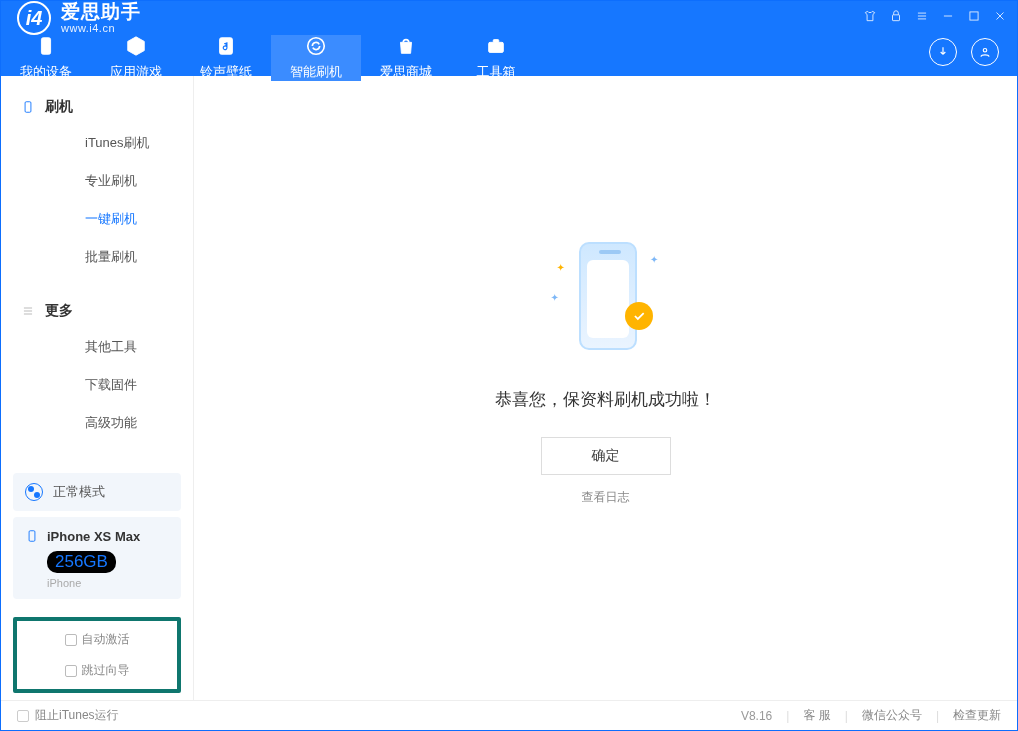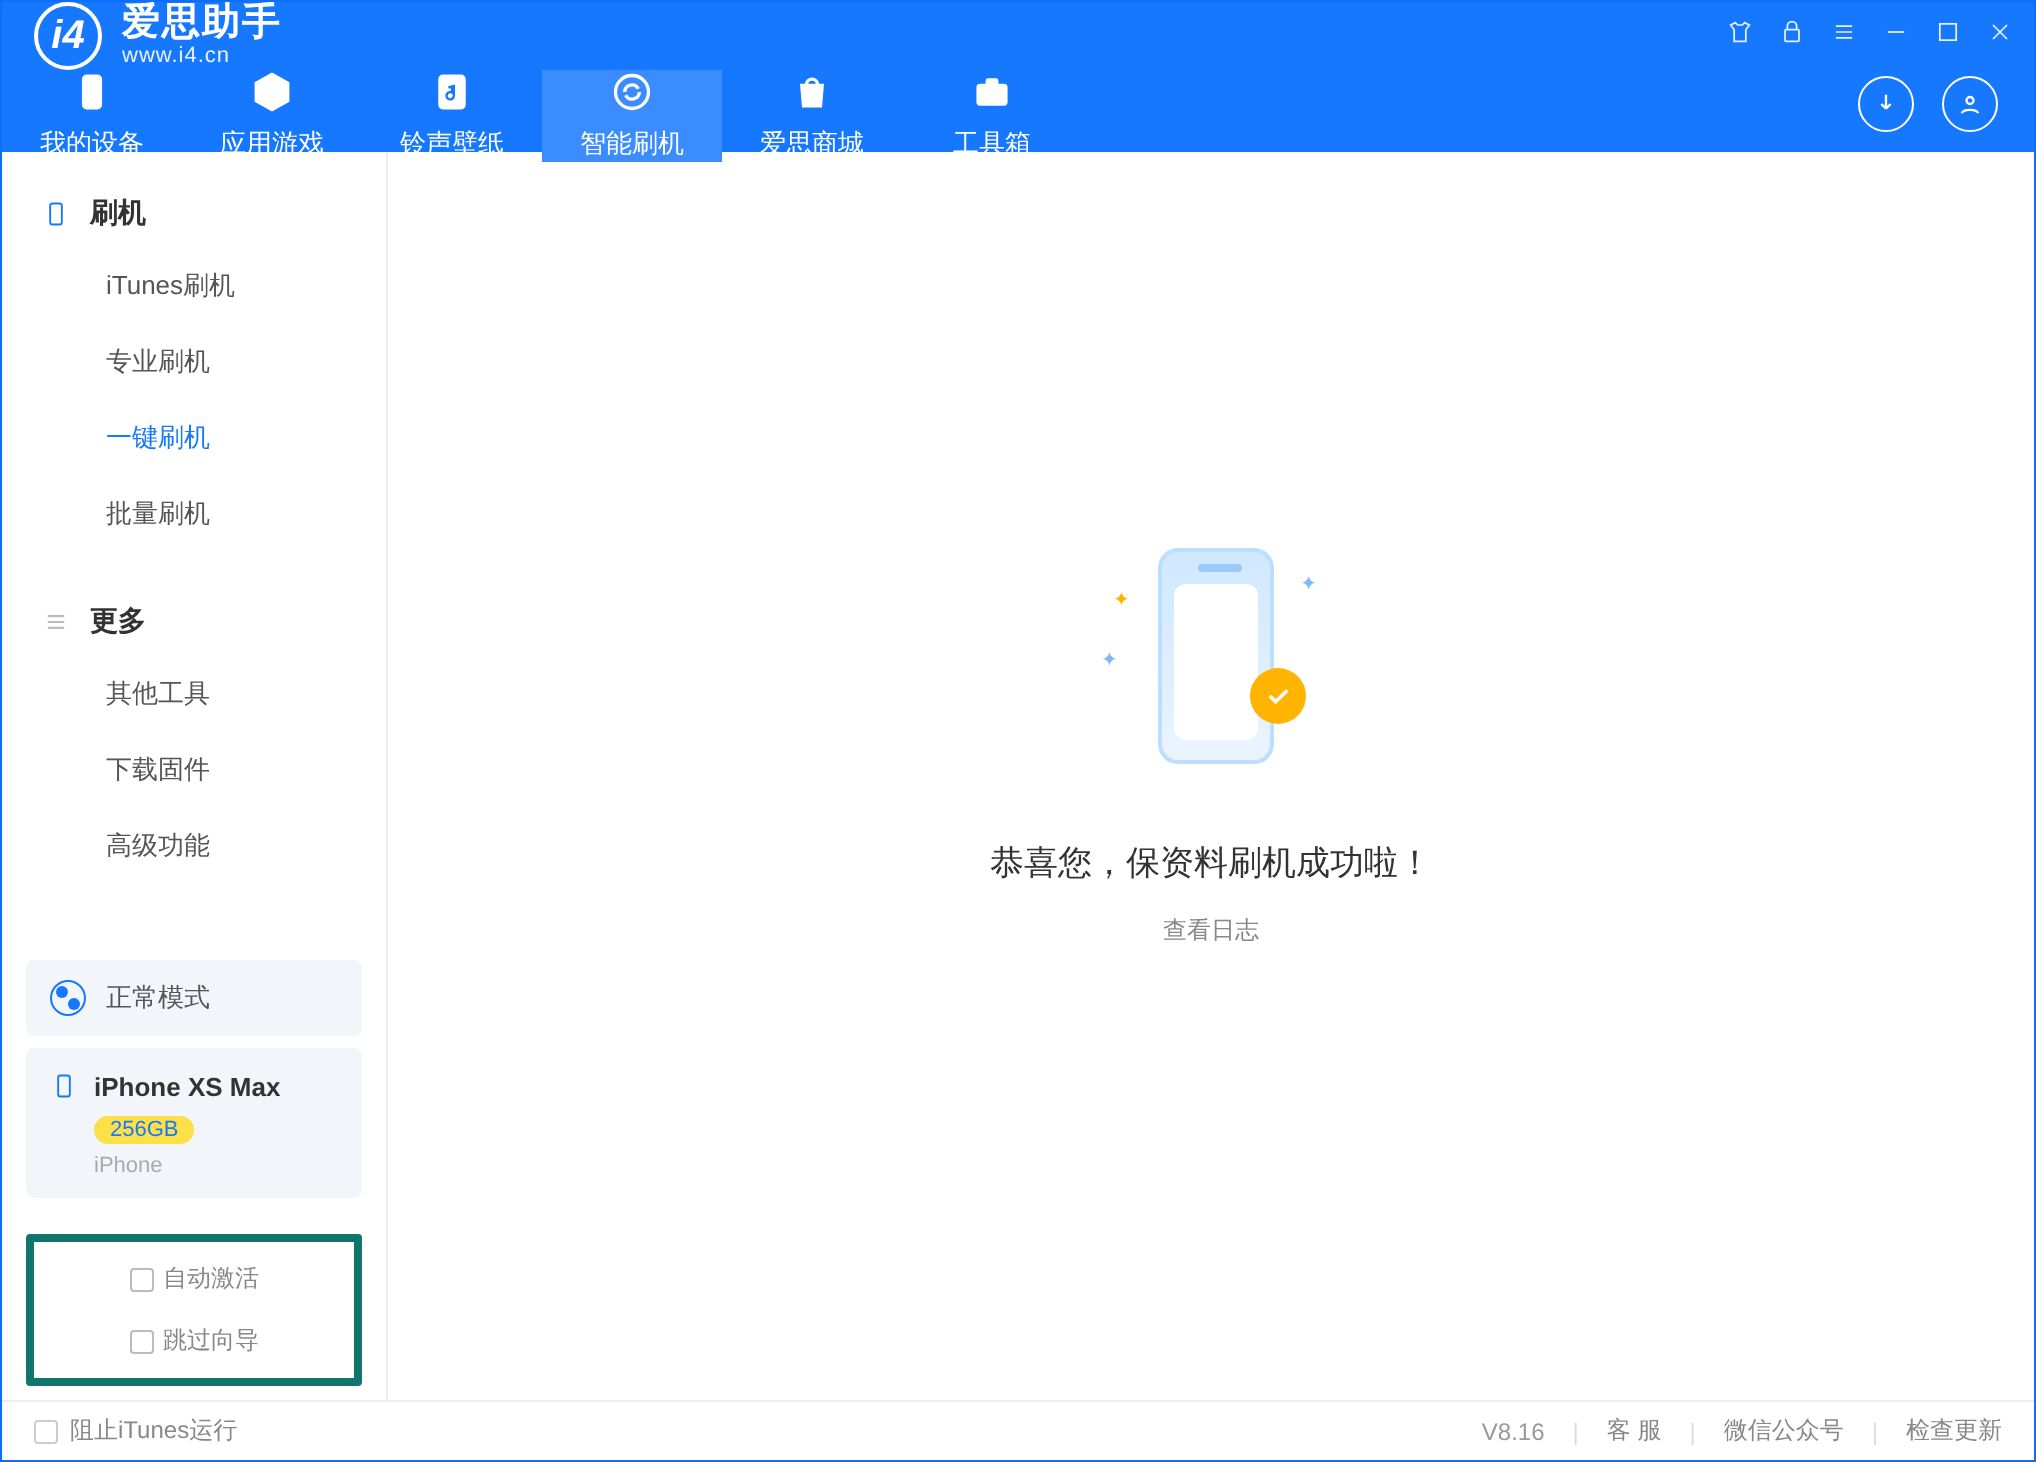--- a/index.html
+++ b/index.html
@@ -26,33 +26,33 @@
 .hdr-right { position: absolute; right: 18px; bottom: 10px; display: flex; gap: 14px; }
 .hdr-right .cir { width: 28px; height: 28px; border: 1.8px solid #fff; border-radius: 50%; display: flex; align-items: center; justify-content: center; cursor: pointer; }
 .hdr-right .cir svg { width: 14px; height: 14px; stroke: #fff; fill: none; stroke-width: 2; }
 
 
 .body { display: flex; height: 625px; }
 .sidebar { width: 193px; border-right: 1px solid #eee; display: flex; flex-direction: column; }
 .side-scroll { flex: 1; padding-top: 14px; }
 .side-group-hdr { display: flex; align-items: center; gap: 10px; padding: 8px 20px; font-size: 14px; color: #333; font-weight: 600; }
 .side-group-hdr svg { width: 14px; height: 14px; }
-.side-item { padding: 10px 20px 10px 52px; font-size: 13px; color: #555; cursor: pointer; }
+.side-item { padding: 10px 20px 10px 52px; font-size: 13px; color: #555; cursor: pointer; margin-left: 32px; }
 .side-item.active { color: #1677ff; }
 
 .mode-card { margin: 10px 12px 6px 12px; background: #f2f6fb; border-radius: 4px; padding: 10px 12px; display: flex; align-items: center; gap: 10px; font-size: 13px; color: #555; cursor: pointer; }
 .mode-card .ico { width: 18px; height: 18px; border: 1.5px solid #1677ff; border-radius: 50%; position: relative; }
 .mode-card .ico::before { content: ""; position: absolute; width: 6px; height: 6px; background: #1677ff; border-radius: 50%; top: 2px; left: 2px; }
 .mode-card .ico::after { content: ""; position: absolute; width: 6px; height: 6px; background: #1677ff; border-radius: 50%; bottom: 2px; right: 2px; }
 
 .device-card { margin: 0 12px 10px 12px; background: #f2f6fb; border-radius: 4px; padding: 10px 12px; cursor: pointer; }
 .device-card .row1 { display: flex; align-items: center; gap: 8px; }
 .device-card .row1 svg { width: 14px; height: 18px; stroke: #1677ff; fill: none; stroke-width: 1.6; }
 .device-card .name { font-size: 13px; font-weight: 700; color: #333; }
-.device-card .cap { display: inline-block; margin-top: 6px; margin-left: 22px; font-size: 11px; color: #1677ff; background: #fde047; padding: 1px 8px; border-radius: 10px; }
+.device-card .cap { display: inline-block; margin-top: 6px; margin-left: 22px; font-size: 17px; color: #1677ff; background: #000000; padding: 1px 8px; border-radius: 10px; }
 .device-card .type { margin-top: 4px; margin-left: 22px; font-size: 11px; color: #aaa; }
 
 .opts-box { margin: 8px 12px; border: 4px solid #0f766e; border-radius: 2px; padding: 10px 8px; display: flex; gap: 14px; align-items: center; flex-direction: column; }
 .chk { display: flex; align-items: center; gap: 5px; font-size: 12px; color: #888; cursor: pointer; }
 .chk .box { width: 12px; height: 12px; border: 1px solid #bbb; border-radius: 2px; }
 
 
 .main { flex: 1; position: relative; display: flex; flex-direction: column; align-items: center; justify-content: center; }
 .illus { width: 110px; height: 130px; position: relative; margin-top: -40px; }
 .phone { position: absolute; left: 28px; top: 10px; width: 58px; height: 108px; border-radius: 10px; background: linear-gradient(180deg,#cfe8ff,#eaf4ff); border: 2px solid #bcdfff; }
@@ -251,20 +251,21 @@
       <div class="phone">
           <div class="phone-scr"></div>
         </div>
       <div class="check">
           <svg viewBox="0 0 24 24">
             <path d="M5 12l5 5L20 7"></path>
           </svg>
         </div>
     </div>
     <div class="msg">恭喜您，保资料刷机成功啦！</div>
+    <button class="ok-btn">确定</button>
     <a class="log-link">查看日志</a>
   </div>
 </div>
 
 <div class="footer">
   <label class="left">
     <span class="box"></span>
     <span>阻止iTunes运行</span>
   </label>
   <div class="right">

